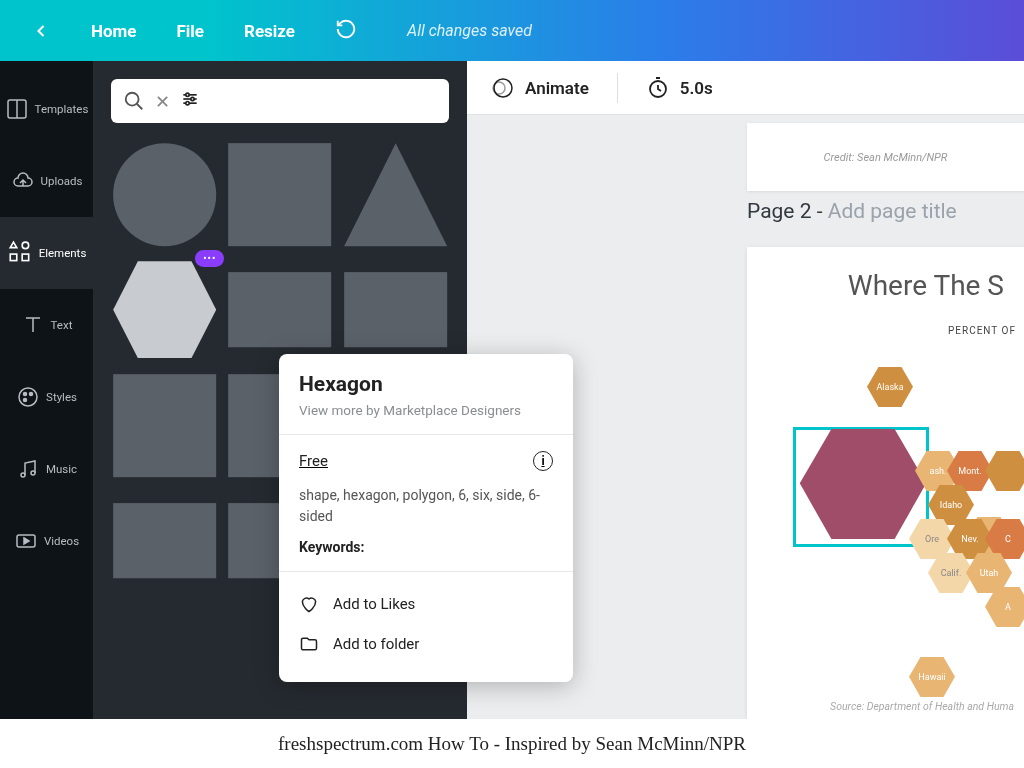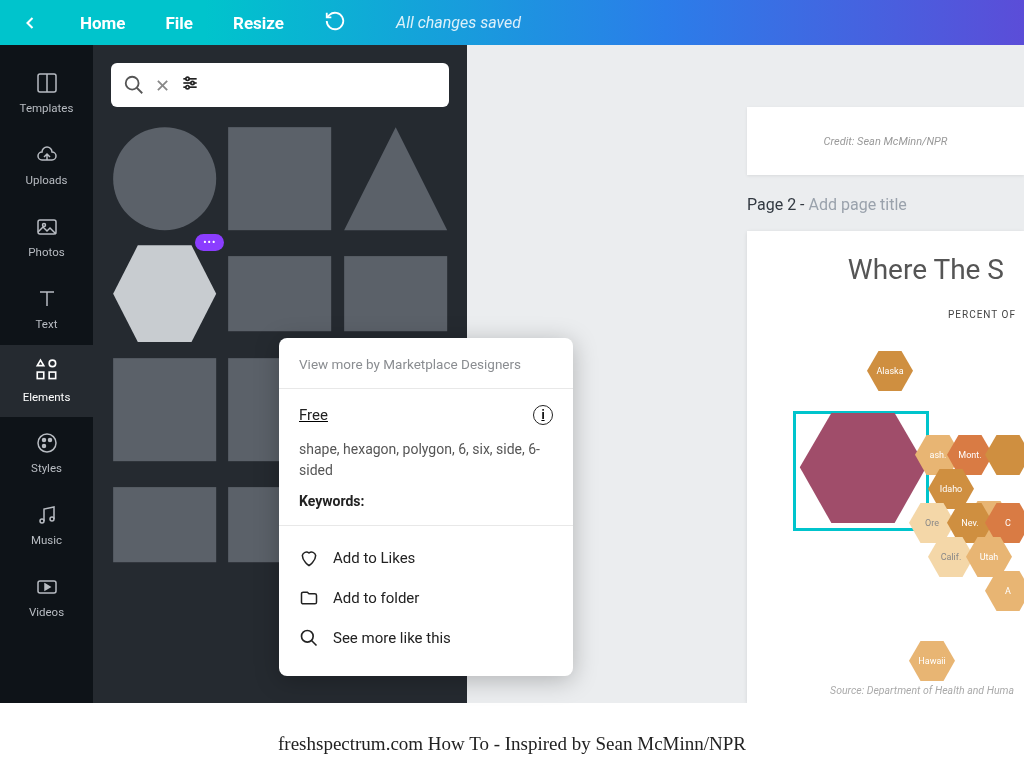--- a/index.html
+++ b/index.html
@@ -1,27 +1,27 @@
 <!DOCTYPE html>
 <html><head>
 <meta charset="utf-8">
 <style>
   * { box-sizing: border-box; margin: 0; padding: 0; font-family: -apple-system, BlinkMacSystemFont, "Segoe UI", Roboto, sans-serif; }
   body { width: 1024px; height: 768px; overflow: hidden; background: #fff; position: relative; }
   
-  .topbar { height: 45px; background: linear-gradient(90deg, #00c4cc 0%, #00c4cc 20%, #2b7de9 65%, #5b4dd8 100%); display: flex; align-items: center; padding: 0 20px; gap: 40px; }
+  .topbar { height: 61px; background: linear-gradient(90deg, #00c4cc 0%, #00c4cc 20%, #2b7de9 65%, #5b4dd8 100%); display: flex; align-items: center; padding: 0 31px; gap: 40px; }
   .back-arrow { color: #fff; cursor: pointer; display: flex; align-items: center; }
   .topbar-item { color: #fff; font-weight: 700; font-size: 17px; cursor: pointer; }
   .topbar-icon { color: #fff; cursor: pointer; }
   .saved-text { color: rgba(255,255,255,0.85); font-style: italic; font-size: 16px; margin-left: 10px; }
   
   .main { display: flex; height: 658px; }
   
   .side-rail { width: 93px; background: #0e1318; display: flex; flex-direction: column; align-items: center; padding-top: 12px; }
-  .rail-item { width: 100%; display: flex; flex-direction: column; align-items: center; justify-content: center; height: 72px; color: #b8bcc2; font-size: 12px; cursor: pointer; gap: 6px; }
+  .rail-item { width: 100%; display: flex; align-items: center; justify-content: center; height: 72px; color: #b8bcc2; font-size: 12px; cursor: pointer; gap: 6px; }
   .rail-item.active { background: #252a30; color: #fff; }
   .rail-label { font-size: 11.5px; }
   
   .elements-panel { width: 374px; background: #252a30; padding: 18px 18px 0 18px; position: relative; }
   .search-bar { background: #fff; border-radius: 6px; height: 44px; display: flex; align-items: center; padding: 0 12px; gap: 10px; }
   .search-input { border: none; outline: none; flex: 1; font-size: 16px; color: #333; }
   .search-close { color: #888; cursor: pointer; font-size: 18px; }
   .filter-icon { cursor: pointer; }
   
   .shapes-grid { display: grid; grid-template-columns: repeat(3, 1fr); gap: 8px; margin-top: 18px; }
@@ -46,21 +46,21 @@
   .action-row { display: flex; align-items: center; gap: 14px; padding: 10px 0; cursor: pointer; font-size: 15px; color: #222; }
   
   .canvas-area { flex: 1; background: #ebedef; position: relative; overflow: hidden; }
   .toolbar { height: 54px; background: #fff; display: flex; align-items: center; padding: 0 24px; gap: 28px; border-bottom: 1px solid #e0e2e5; }
   .toolbar-btn { display: flex; align-items: center; gap: 10px; font-size: 17px; font-weight: 600; color: #222; cursor: pointer; }
   .toolbar-divider { width: 1px; height: 30px; background: #dcdee1; }
   
   .page-strip { position: absolute; top: 62px; left: 280px; right: 0; bottom: 0; }
   .page-prev { position: absolute; top: 0; left: 0; right: 0; height: 68px; background: #fff; display: flex; align-items: center; justify-content: center; box-shadow: 0 1px 3px rgba(0,0,0,0.08); }
   .credit { font-size: 11px; color: #9a9a9a; font-style: italic; }
-  .page-label { position: absolute; top: 88px; left: 0; font-size: 16px; color: #323941; }
+  .page-label { position: absolute; top: 76px; left: 0; font-size: 21px; color: #323941; }
   .page-label .hint { color: #9aa2ac; }
   .page-body { position: absolute; top: 124px; left: 0; right: 0; bottom: 0; background: #fff; box-shadow: 0 1px 4px rgba(0,0,0,0.1); padding: 26px 0 0 160px; overflow: hidden; }
   .chart-title { font-size: 28px; color: #555; font-weight: 400; text-align: center; position: absolute; top: 22px; right: 20px; }
   .percent { font-size: 10px; color: #444; letter-spacing: 1px; position: absolute; top: 78px; right: 8px; }
   .source { position: absolute; bottom: 6px; right: 10px; font-size: 10.5px; color: #aaa; font-style: italic; }
   
   .hexmap { position: absolute; top: 120px; left: 60px; }
   .hex { position: absolute; display: flex; align-items: center; justify-content: center; }
   .hex svg { width: 100%; height: 100%; }
   .hex-label { position: absolute; font-size: 9px; color: #fff; font-weight: 400; }
@@ -99,42 +99,34 @@
         </svg>
       <span class="rail-label">Templates</span>
     </div>
     <div class="rail-item">
       <svg width="24" height="24" viewBox="0 0 24 24" fill="none" stroke="#b8bcc2" stroke-width="1.5">
           <path d="M17 9a5 5 0 0 0-10 0 4 4 0 0 0 0 8h10a4 4 0 0 0 0-8z"></path>
           <path d="M12 12v5M9 14l3-3 3 3"></path>
         </svg>
       <span class="rail-label">Uploads</span>
     </div>
-    <div class="rail-item">
-      <svg width="24" height="24" viewBox="0 0 24 24" fill="none" stroke="#b8bcc2" stroke-width="1.5">
-          <rect x="3" y="5" width="18" height="14" rx="2"></rect>
-          <circle cx="9" cy="10" r="1.5"></circle>
-          <path d="M3 17l5-5 4 4 3-3 6 6"></path>
-        </svg>
-      <span class="rail-label">Photos</span>
-    </div>
-    <div class="rail-item">
-      <svg width="24" height="24" viewBox="0 0 24 24" fill="none" stroke="#b8bcc2" stroke-width="1.5">
-          <path d="M5 5h14M12 5v14"></path>
-        </svg>
-      <span class="rail-label">Text</span>
-    </div>
     <div class="rail-item active">
       <svg width="26" height="26" viewBox="0 0 24 24" fill="none" stroke="#fff" stroke-width="1.5">
           <path d="M6 2l3 5H3z"></path>
           <circle cx="17" cy="5" r="3"></circle>
           <rect x="3" y="13" width="6" height="6"></rect>
           <rect x="14" y="13" width="6" height="6"></rect>
         </svg>
       <span class="rail-label">Elements</span>
+    </div>
+    <div class="rail-item">
+      <svg width="24" height="24" viewBox="0 0 24 24" fill="none" stroke="#b8bcc2" stroke-width="1.5">
+          <path d="M5 5h14M12 5v14"></path>
+        </svg>
+      <span class="rail-label">Text</span>
     </div>
     <div class="rail-item">
       <svg width="24" height="24" viewBox="0 0 24 24" fill="none" stroke="#b8bcc2" stroke-width="1.5">
           <circle cx="12" cy="12" r="9"></circle>
           <circle cx="9" cy="9" r="1.5" fill="#b8bcc2"></circle>
           <circle cx="15" cy="9" r="1.5" fill="#b8bcc2"></circle>
           <circle cx="9" cy="15" r="1.5" fill="#b8bcc2"></circle>
         </svg>
       <span class="rail-label">Styles</span>
     </div>
@@ -235,20 +227,21 @@
           <svg class="shape-svg" viewBox="0 0 100 100">
             <rect x="2" y="15" width="96" height="70"></rect>
           </svg>
         </div>
     </div>
 
     <div class="panel-arrow">‹</div>
 
     <div class="popover">
       <div class="popover-header">
+        <div class="popover-title">Hexagon</div>
         <div class="popover-sub">View more by Marketplace Designers</div>
       </div>
       <div class="popover-body">
         <div class="price-row">
           <span class="price-label">Free</span>
           <span class="info-icon">i</span>
         </div>
         <div class="tags">shape, hexagon, polygon, 6, six, side, 6-sided</div>
         <div class="keywords">Keywords:</div>
       </div>
@@ -258,32 +251,42 @@
               <path d="M12 21s-8-5-8-12a5 5 0 0 1 8-3 5 5 0 0 1 8 3c0 7-8 12-8 12z"></path>
             </svg>
           <span>Add to Likes</span>
         </div>
         <div class="action-row">
           <svg width="20" height="20" viewBox="0 0 24 24" fill="none" stroke="#222" stroke-width="1.8">
               <path d="M3 7a2 2 0 0 1 2-2h5l2 2h7a2 2 0 0 1 2 2v8a2 2 0 0 1-2 2H5a2 2 0 0 1-2-2z"></path>
             </svg>
           <span>Add to folder</span>
         </div>
-        <div class="action-row">
-          <svg width="20" height="20" viewBox="0 0 24 24" fill="none" stroke="#222" stroke-width="2">
-              <circle cx="10" cy="10" r="7"></circle>
-              <line x1="21" y1="21" x2="15" y2="15"></line>
-            </svg>
-          <span>See more like this</span>
-        </div>
       </div>
     </div>
   </div>
 
   <div class="canvas-area">
+    <div class="toolbar">
+      <div class="toolbar-btn">
+        <svg width="24" height="24" viewBox="0 0 24 24" fill="none" stroke="#222" stroke-width="1.5">
+            <circle cx="12" cy="12" r="9"></circle>
+            <circle cx="8" cy="12" r="6" opacity="0.45"></circle>
+          </svg>
+        <span>Animate</span>
+      </div>
+      <div class="toolbar-divider"></div>
+      <div class="toolbar-btn">
+        <svg width="24" height="24" viewBox="0 0 24 24" fill="none" stroke="#222" stroke-width="1.8">
+            <circle cx="12" cy="13" r="8"></circle>
+            <path d="M12 9v4l3 2M10 2h4"></path>
+          </svg>
+        <span>5.0s</span>
+      </div>
+    </div>
 
     <div class="page-strip">
       <div class="page-prev">
         <span class="credit">Credit: Sean McMinn/NPR</span>
       </div>
       <div class="page-label">
         <span>Page 2 - </span><span class="hint">Add page title</span>
       </div>
       <div class="page-body">
         <div class="chart-title">Where The S</div>

